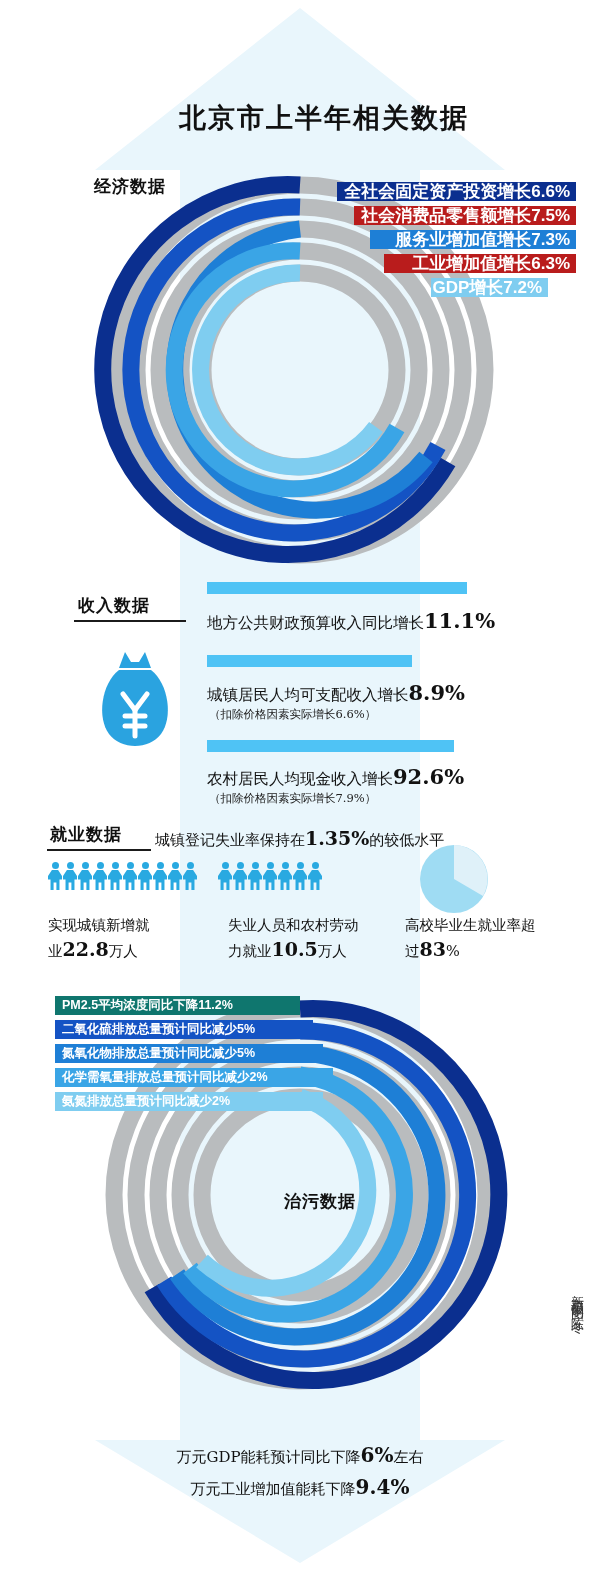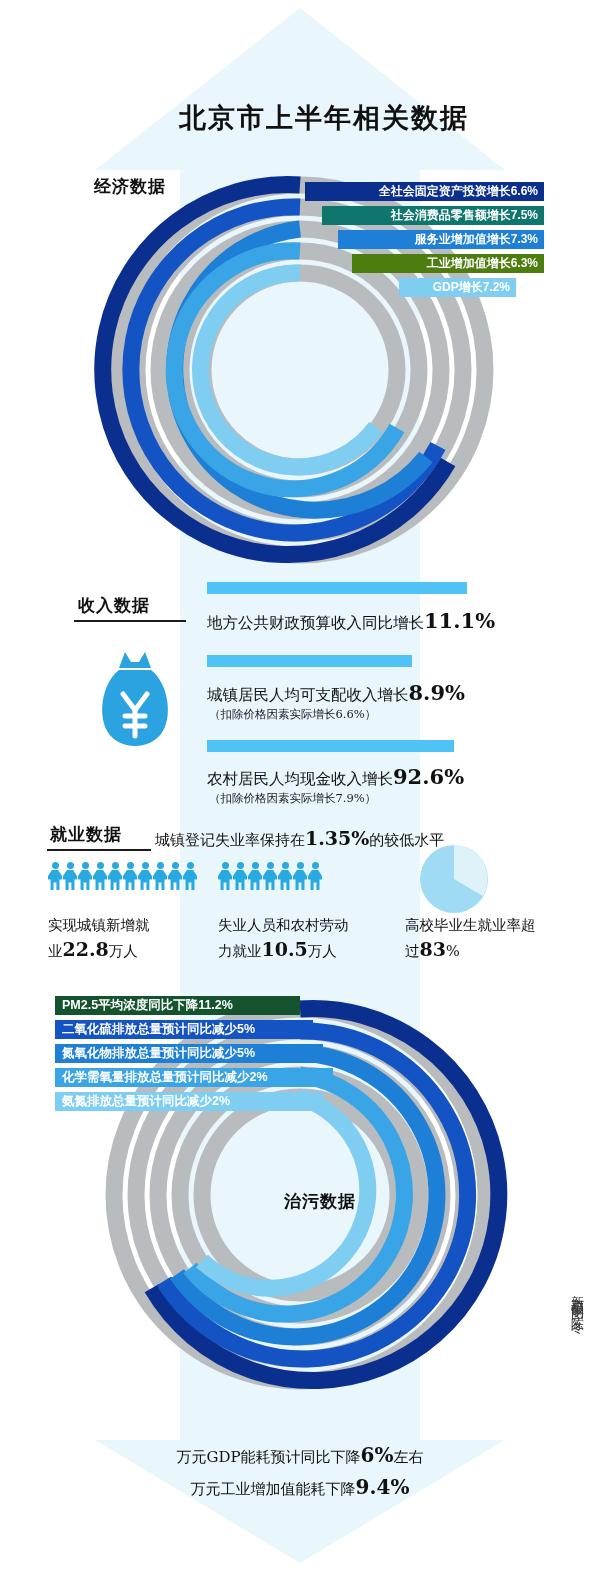--- a/index.html
+++ b/index.html
@@ -27,22 +27,22 @@
   .econ-label{
     position:absolute;left:180px;top:175px;width:180px;text-align:center;
     font-family:"DejaVu Serif","Liberation Serif",serif;
     font-weight:bold;font-size:17px;color:#111;letter-spacing:1px;
   }
 
   
   .econ-bars{position:absolute;top:178px;left:0;width:600px;}
   .econ-bar{
     position:absolute;height:19px;line-height:19px;
-    color:#fff;font-size:12px;text-align:right;padding-right:6px;
-    box-sizing:border-box;white-space:nowrap;font-weight:bold;
+    color:#fff;font-size:17px;text-align:right;padding-right:6px;
+    box-sizing:border-box;white-space:nowrap;font-weight:bold;margin-left:32px;
   }
 
   
   .income-title{
     position:absolute;left:78px;top:594px;
     font-family:"DejaVu Serif","Liberation Serif",serif;
     font-weight:bold;font-size:17px;letter-spacing:1px;color:#111;
   }
   .income-title-underline{
     position:absolute;left:74px;top:620px;width:112px;height:2px;background:#1b1b1b;
@@ -133,23 +133,23 @@
       <path d="M 260 42 A 163 163 0 1 0 398 281" stroke="#1453c4" stroke-width="17"></path>
       <path d="M 260 64 A 141 141 0 1 0 386 292" stroke="#1e7fd6" stroke-width="17"></path>
       <path d="M 260 86 A 119 119 0 1 0 357 263" stroke="#3aa5e6" stroke-width="17"></path>
       <path d="M 260 108 A 97 97 0 1 0 336 262" stroke="#7fcdf0" stroke-width="17"></path>
     </g>
   </svg>
   <div class="econ-label" style="left:40px;">经济数据</div>
 
   <div class="econ-bars">
     <div class="econ-bar" style="top:4px;left:305px;width:239px;background:#0b2f8f;">全社会固定资产投资增长6.6%</div>
-    <div class="econ-bar" style="top:28px;left:322px;width:222px;background:#0f766e;">社会消费品零售额增长7.5%</div>
+    <div class="econ-bar" style="top:28px;left:322px;width:222px;background:#b91c1c;">社会消费品零售额增长7.5%</div>
     <div class="econ-bar" style="top:52px;left:338px;width:206px;background:#1e7fd6;">服务业增加值增长7.3%</div>
-    <div class="econ-bar" style="top:76px;left:352px;width:192px;background:#4d7c0f;">工业增加值增长6.3%</div>
+    <div class="econ-bar" style="top:76px;left:352px;width:192px;background:#b91c1c;">工业增加值增长6.3%</div>
     <div class="econ-bar" style="top:100px;left:399px;width:117px;background:#7fcdf0;">GDP增长7.2%</div>
   </div>
 
   <div class="income-title">收入数据</div>
   <div class="income-title-underline"></div>
 
   <svg class="money-bag" viewBox="0 0 80 105">
     <path d="M30 4 L24 20 L56 20 L50 4 L44 14 L36 14 Z" fill="#2aa3e0"></path>
     <path d="M24 22 C6 36 2 70 14 86 C26 102 54 102 66 86 C78 70 74 36 56 22 Z" fill="#2aa3e0"></path>
     <g stroke="#ffffff" stroke-width="5" fill="none" stroke-linecap="round">
@@ -260,21 +260,21 @@
   <svg class="donut" viewBox="0 0 72 72">
     <circle cx="36" cy="36" r="34" fill="#9fdcf3"></circle>
     <path d="M36 36 L36 2 A34 34 0 0 1 65 53 Z" fill="#dff1f9"></path>
   </svg>
 
   <div class="emp-cap" style="left:48px;top:913px;width:150px;">
     <span>实现城镇新增就</span><br>
     <span>业</span><span class="big">22.8</span><span>万人</span>
   </div>
 
-  <div class="emp-cap" style="left:218px;top:913px;width:165px;">
+  <div class="emp-cap" style="left:228px;top:913px;width:165px;">
     <span>失业人员和农村劳动</span><br>
     <span>力就业</span><span class="big">10.5</span><span>万人</span>
   </div>
 
   <div class="emp-cap" style="left:405px;top:913px;width:160px;">
     <span>高校毕业生就业率超</span><br>
     <span>过</span><span class="big">83</span><span>%</span>
   </div>
 
   <svg class="poll-wrap" viewBox="0 0 530 420">
@@ -288,21 +288,21 @@
       <path d="M270 29 A186 186 0 1 1 122 308" stroke="#0b2f8f" stroke-width="17"></path>
       <path d="M270 51 A164 164 0 1 1 134 301" stroke="#1453c4" stroke-width="17"></path>
       <path d="M270 73 A142 142 0 1 1 147 294" stroke="#1e7fd6" stroke-width="17"></path>
       <path d="M270 95 A120 120 0 1 1 160 288" stroke="#3aa5e6" stroke-width="17"></path>
       <path d="M270 117 A98 98 0 1 1 172 281" stroke="#7fcdf0" stroke-width="17"></path>
     </g>
   </svg>
   <div class="poll-label">治污数据</div>
 
   <div>
-    <div class="poll-bar" style="top:996px;left:55px;width:245px;background:#14532d;">PM2.5平均浓度同比下降11.2%</div>
+    <div class="poll-bar" style="top:996px;left:55px;width:245px;background:#0f766e;">PM2.5平均浓度同比下降11.2%</div>
     <div class="poll-bar" style="top:1020px;left:55px;width:258px;background:#1453c4;">二氧化硫排放总量预计同比减少5%</div>
     <div class="poll-bar" style="top:1044px;left:55px;width:268px;background:#1e7fd6;">氮氧化物排放总量预计同比减少5%</div>
     <div class="poll-bar" style="top:1068px;left:55px;width:278px;background:#3aa5e6;">化学需氧量排放总量预计同比减少2%</div>
     <div class="poll-bar" style="top:1092px;left:55px;width:268px;background:#7fcdf0;">氨氮排放总量预计同比减少2%</div>
   </div>
 
   <div class="foot-line" style="top:1443px;">
     <span>万元GDP能耗预计同比下降</span><span class="big">6%</span><span>左右</span>
   </div>
   <div class="foot-line" style="top:1475px;">

